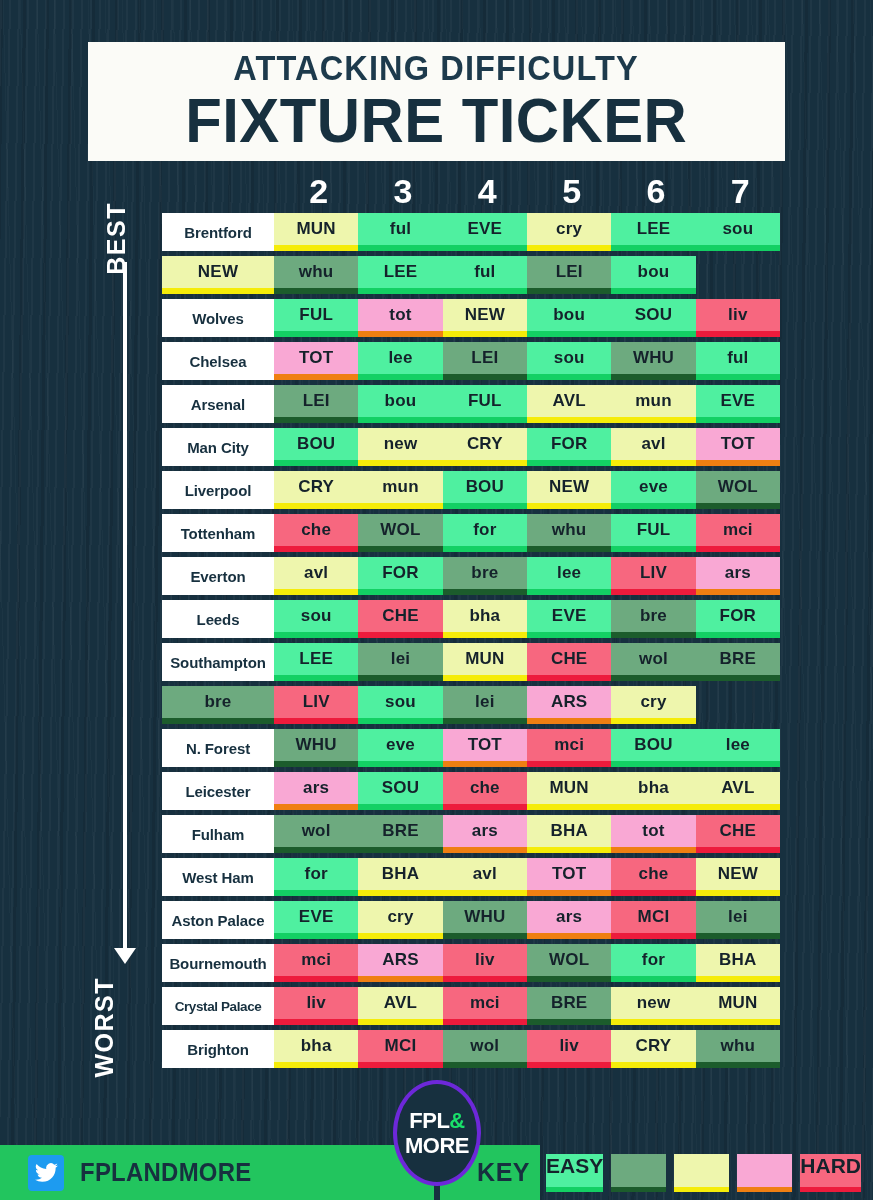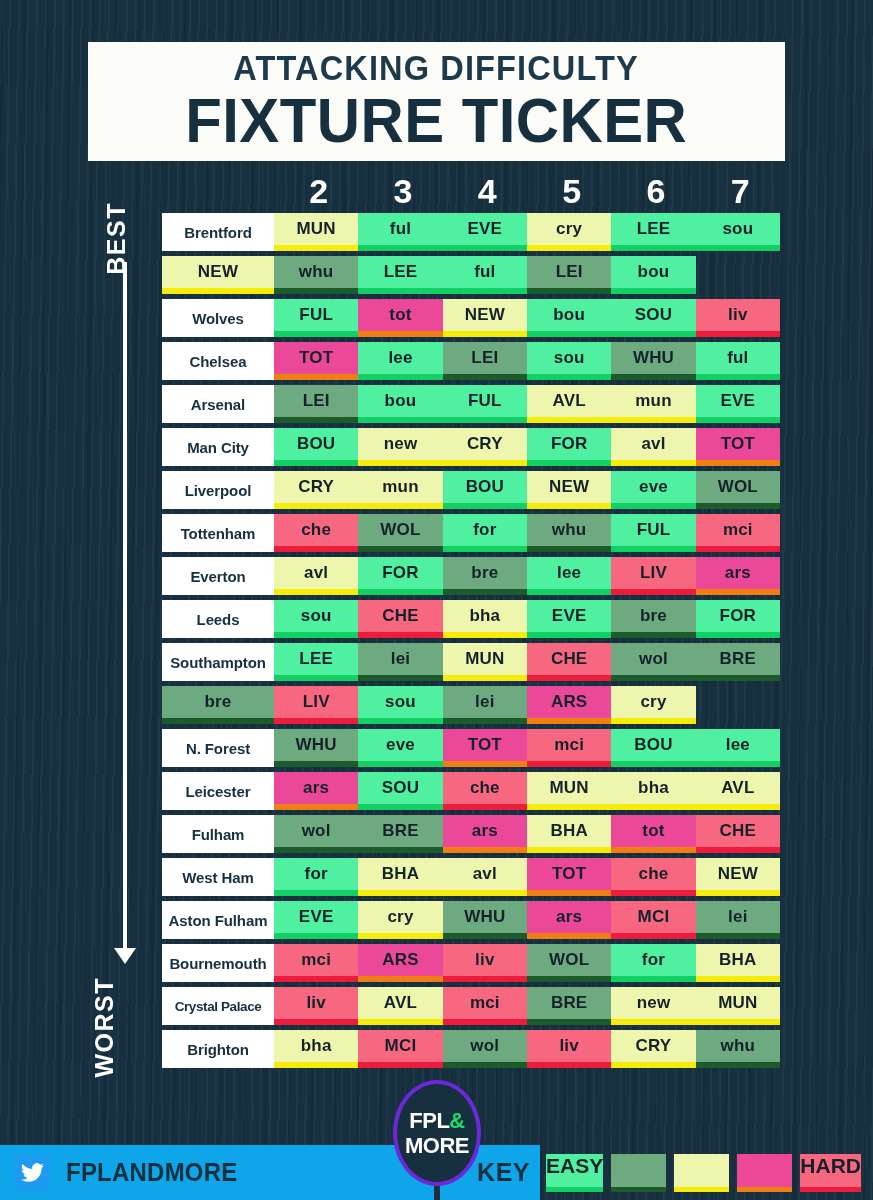--- a/index.html
+++ b/index.html
@@ -146,37 +146,37 @@
     height: 6px;
   }
 
   
   .d-green      { background: #4ff0a0; }
   .d-green::after      { background: #13d064; }
   .d-sage       { background: #6daa7f; }
   .d-sage::after       { background: #1c5c2c; }
   .d-yellow     { background: #eef6ad; }
   .d-yellow::after     { background: #f5ec09; }
-  .d-orange     { background: #ec4899; text-align: right; }
+  .d-orange     { background: #f9a8d4; text-align: right; }
   .d-orange::after     { background: #ef7f12; }
   .d-red        { background: #f7677f; }
   .d-red::after        { background: #ed1b3c; }
 
   
   #footer {
     position: absolute;
     left: 0; bottom: 0;
     width: 873px; height: 55px;
     display: flex;
   }
   #footer-left {
     width: 540px; height: 55px;
-    background: #0ea5e9;
+    background: #22c55e;
     display: flex; align-items: center;
-    padding-left: 14px;
+    padding-left: 28px;
   }
   #tw-badge {
     width: 36px; height: 36px;
     background: #1d9bf0;
     border-radius: 4px;
     display: flex; align-items: center; justify-content: center;
     flex: 0 0 auto;
   }
   #tw-badge svg { width: 23px; height: 23px; fill: #ffffff; }
   #tw-handle {
@@ -423,21 +423,21 @@
       <div class="trow">
         <div class="team-cell">West Ham</div>
         <div class="fx d-green">for</div>
         <div class="fx d-yellow">BHA</div>
         <div class="fx d-yellow">avl</div>
         <div class="fx d-orange">TOT</div>
         <div class="fx d-red">che</div>
         <div class="fx d-yellow">NEW</div>
       </div>
       <div class="trow">
-        <div class="team-cell">Aston Fulham</div>
+        <div class="team-cell">Aston Palace</div>
         <div class="fx d-green">EVE</div>
         <div class="fx d-yellow">cry</div>
         <div class="fx d-sage">WHU</div>
         <div class="fx d-orange">ars</div>
         <div class="fx d-red">MCI</div>
         <div class="fx d-sage">lei</div>
       </div>
       <div class="trow">
         <div class="team-cell">Bournemouth</div>
         <div class="fx d-red">mci</div>

